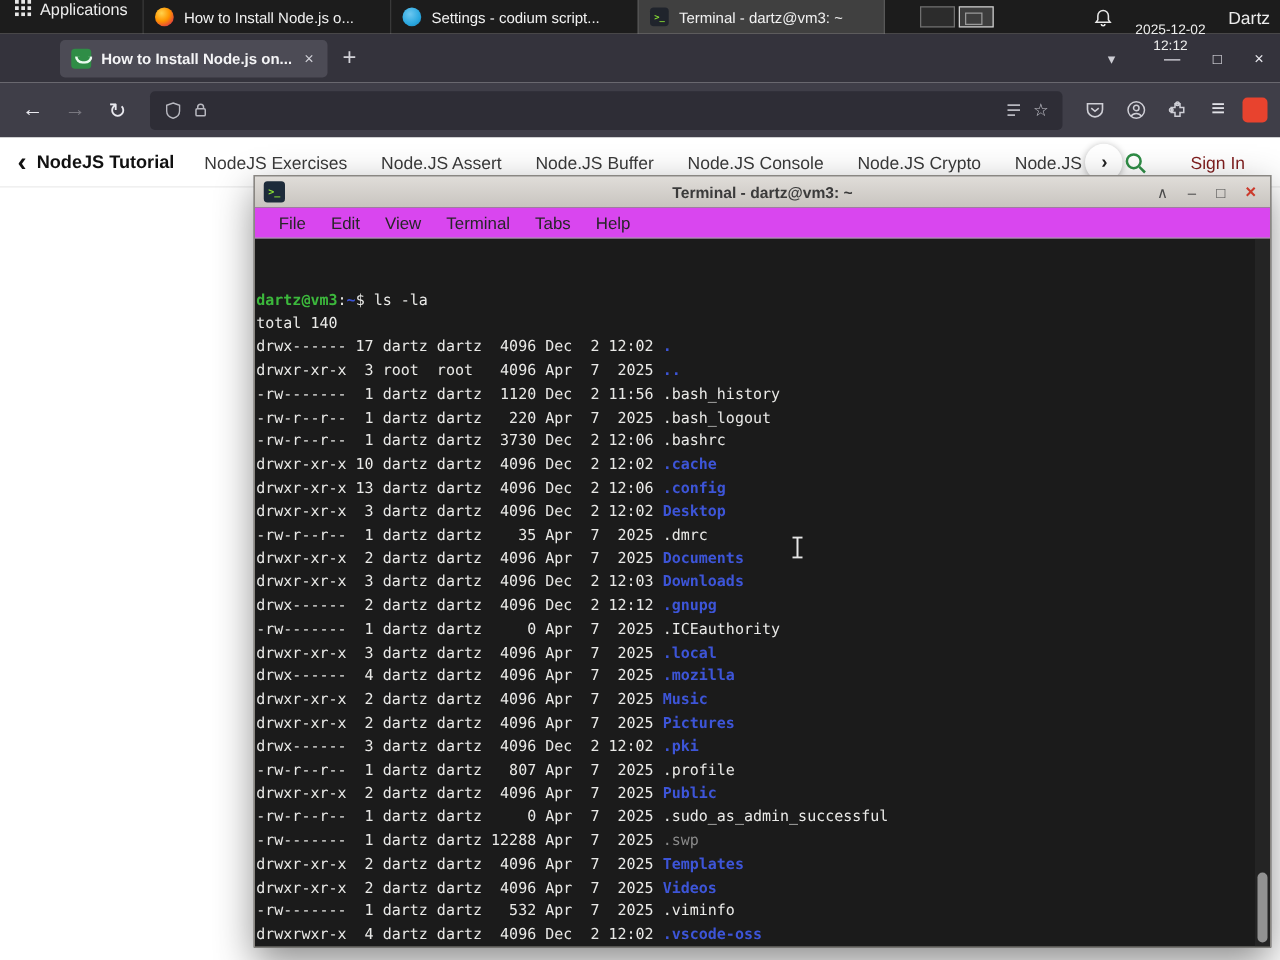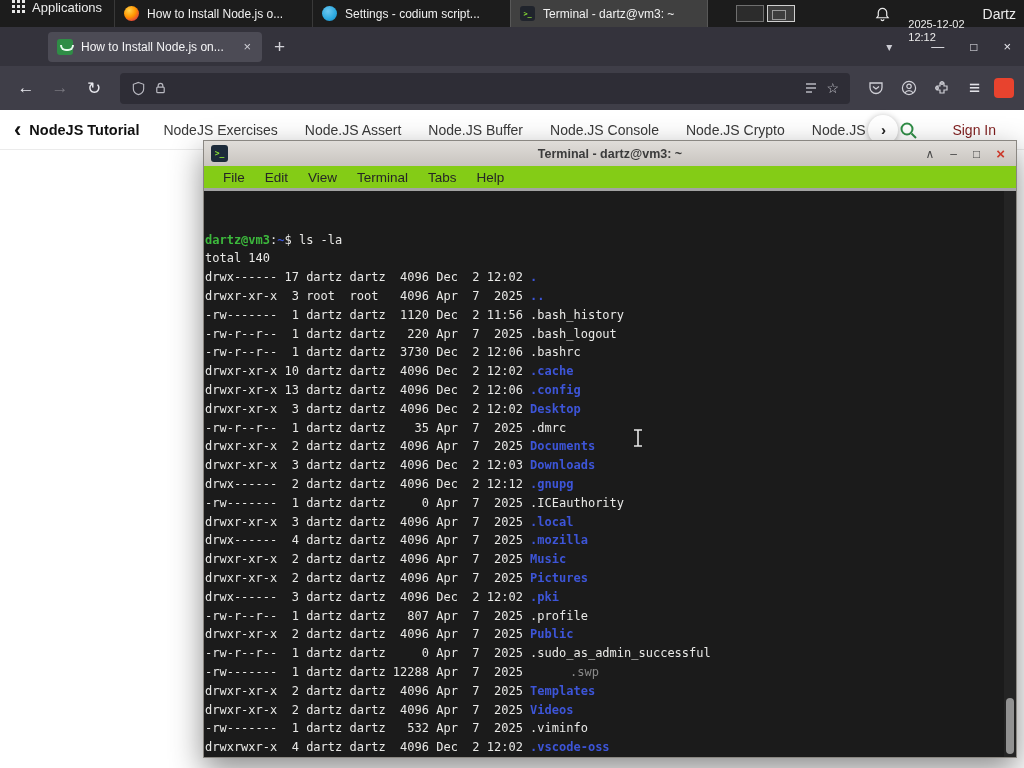--- a/index.html
+++ b/index.html
@@ -19,32 +19,32 @@
   .app-ic{width:15px;height:15px;border-radius:50%;flex:0 0 15px;display:flex;align-items:center;justify-content:center;}
   .app-ic.firefox{background:radial-gradient(circle at 35% 30%,#ffd24d,#ff9500 45%,#e3443a 78%,#b5332c);}
   .app-ic.codium{background:radial-gradient(circle at 40% 35%,#6cc7f0,#2aa8e0 60%,#1b7fb3);}
   .app-ic.terminal{background:#20242c;border-radius:3px;color:#8ae234;
     font:bold 7px "DejaVu Sans Mono",monospace;}
   .pager{display:flex;gap:3px;margin-left:28px;}
   .ws{width:28px;height:17px;border:1px solid #6f6f6f;background:#2c2c2c;position:relative;}
   .ws.active{border-color:#cfcfcf;background:#3d3d3d;}
   .ws.active::before{content:"";position:absolute;left:4px;top:4px;width:12px;height:8px;border:1px solid #9a9a9a;}
   .panel-right{margin-left:auto;display:flex;align-items:center;gap:18px;padding-right:8px;}
-  .clock{font-size:11px;line-height:12.5px;margin-top:34px;}
+  .clock{text-align:center;font-size:11px;line-height:12.5px;margin-top:34px;}
   .user{font-size:14px;}
 
   
   .browser{position:absolute;top:27px;left:0;width:1024px;height:741px;background:#fff;}
   .tabstrip{height:39px;background:#34333c;display:flex;align-items:center;padding-left:48px;position:relative;}
   .tab{height:30px;width:214px;background:#4c4b55;border-radius:4px;display:flex;align-items:center;
     gap:8px;padding:0 9px;color:#f4f4f6;font-size:12px;}
   .favicon{width:16px;height:16px;border-radius:3px;background:#2f8d46;flex:0 0 16px;position:relative;}
   .favicon::after{content:"";position:absolute;left:3px;top:6px;width:10px;height:4px;
     border:2px solid #eafbef;border-top:none;border-radius:0 0 6px 6px;}
-  .tab-title{overflow:hidden;white-space:nowrap;flex:1;}
+  .tab-title{overflow:hidden;white-space:nowrap;flex:1;font-weight:bold;}
   .tab-close{color:#cfcfd6;font-size:13px;padding:0 2px;}
   .newtab{color:#d2d2d8;font-size:19px;margin-left:12px;line-height:1;}
   .tabstrip-right{position:absolute;right:0;top:0;height:100%;display:flex;align-items:center;}
   .alltabs{color:#cdcdd4;font-size:12px;padding:0 26px 0 12px;}
   .wc{color:#e8e8ee;padding:0 13px;font-size:13px;}
   .wc.max{font-size:12px;}
 
   .navbar{height:44px;background:#3f3e48;display:flex;align-items:center;padding:0 10px;gap:2px;}
   .nav-btn{width:32px;height:32px;display:flex;align-items:center;justify-content:center;
     color:#e9e9ef;font-size:17px;border-radius:4px;}
@@ -75,31 +75,31 @@
     border:1px solid #8a8782;box-shadow:0 12px 30px rgba(0,0,0,.45);display:flex;flex-direction:column;
     background:var(--t-bg,#1b1b1b);}
   .term-titlebar{height:25px;background:linear-gradient(#e0ddd9,#c8c4bf);display:flex;align-items:center;
     padding:0 7px;position:relative;flex:0 0 25px;}
   .term-title{position:absolute;left:0;right:0;text-align:center;font-size:12.5px;font-weight:bold;color:#3b3b3b;}
   .term-app-icon{width:17px;height:17px;background:#1d2b3a;border-radius:3px;color:#8ae234;
     font:bold 8px "DejaVu Sans Mono",monospace;display:flex;align-items:center;justify-content:center;z-index:1;}
   .term-controls{margin-left:auto;display:flex;align-items:center;gap:16px;z-index:1;
     color:#4a4a4a;font-size:12px;padding-right:4px;}
   .term-controls .close{color:#cc3a2c;font-weight:bold;font-size:15px;}
-  .term-menubar{height:25px;background:#84cc16;border-bottom:3px solid #a3a3a3;display:flex;
+  .term-menubar{height:25px;background:#d946ef;border-bottom:1px solid #a3a3a3;display:flex;
     align-items:center;padding-left:9px;font-size:13.5px;color:#262626;flex:0 0 25px;}
   .menu-item{padding:0 10px;}
   .term-screen{flex:1;position:relative;overflow:hidden;background:var(--t-bg,#1b1b1b);
     font-family:"DejaVu Sans Mono",monospace;font-size:12px;line-height:18.8px;
     white-space:pre;padding:2px 1px;}
   .tl{height:18.8px;}
   .c-fg{color:var(--t-fg,#e9e9e7);}
   .c-green{color:var(--t-green,#3cb83c);font-weight:bold;}
   .c-blue{color:var(--t-blue,#3d55d8);font-weight:bold;}
-  .c-dim{color:var(--t-dim,#8a8a8a);margin-left:40px;}
+  .c-dim{color:var(--t-dim,#8a8a8a);}
   .term-scrollbar{position:absolute;top:0;right:0;bottom:0;width:12px;background:#242424;}
   .term-thumb{position:absolute;left:2px;bottom:3px;width:8px;height:56px;background:#929292;border-radius:4px;}
 
   .ibeam{position:absolute;left:632px;top:429px;z-index:40;}
 </style>
 </head>
 <body>
 
 <div class="panel">
   <div class="apps-btn">

